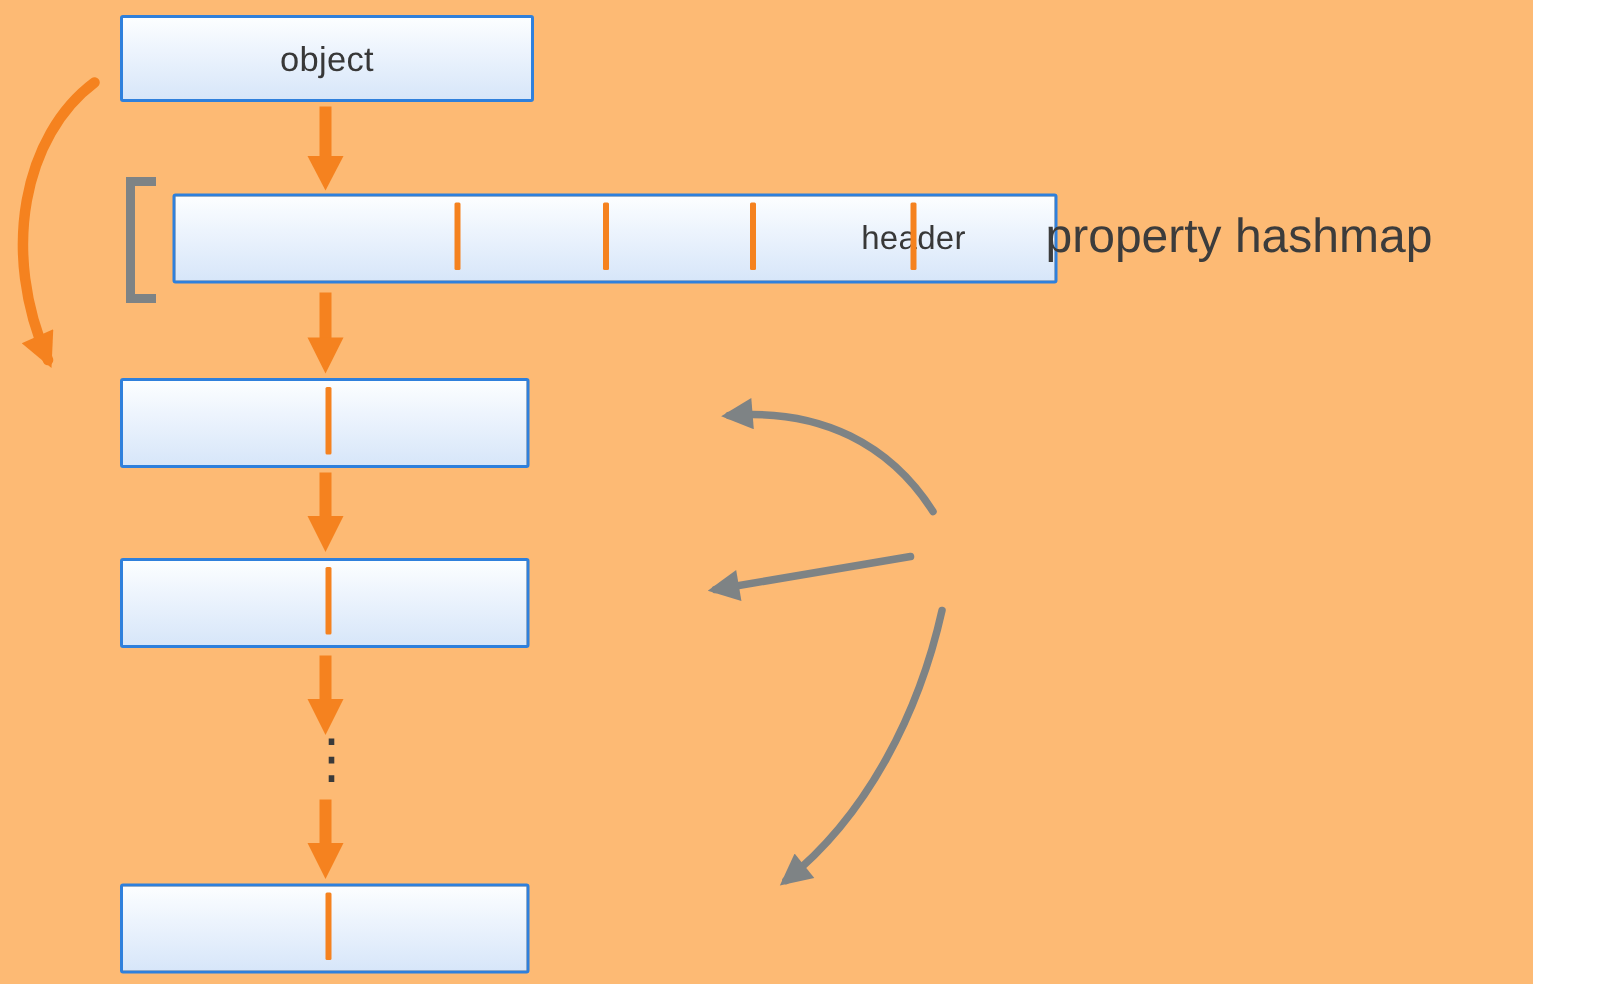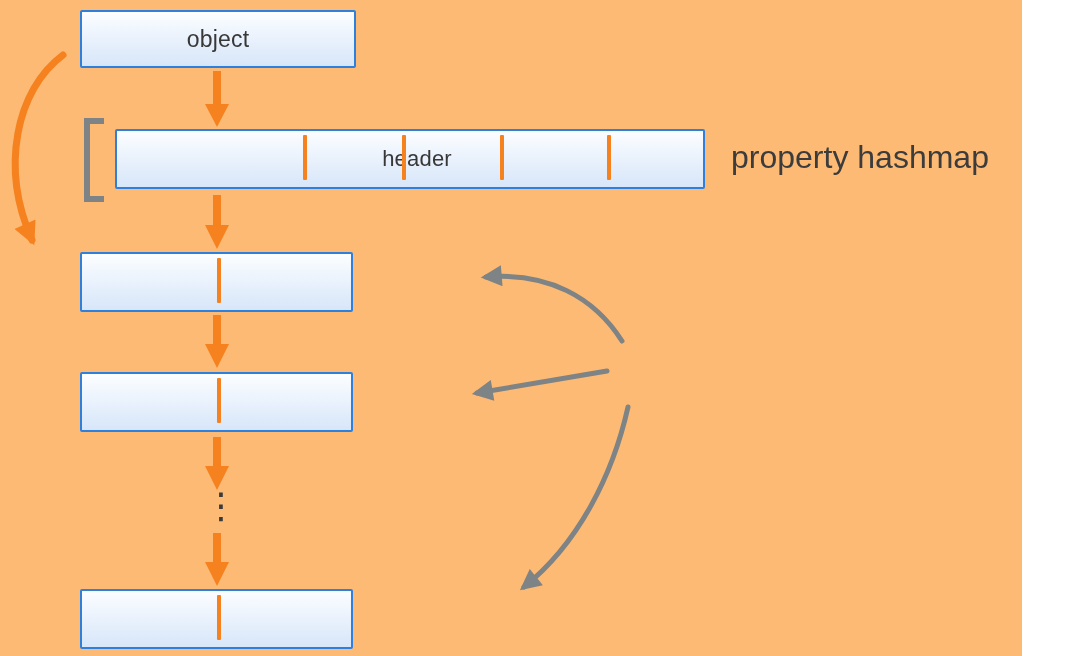--- a/index.html
+++ b/index.html
@@ -31,21 +31,21 @@
     display: flex;
     align-items: center;
     justify-content: center;
   }
   .box-label {
     color: #383838;
     font-size: 23px;
     letter-spacing: 0.2px;
   }
   #object-box   { left: 80px;  top: 10px;  width: 276px; height: 58px; }
-  #hashmap-box  { left: 115px; top: 129px; width: 590px; height: 60px; justify-content: center; padding-left: 14px; }
+  #hashmap-box  { left: 115px; top: 129px; width: 590px; height: 60px; justify-content: flex-end; padding-left: 14px; }
   #hashmap-box .box-label {
     width: 188px;
     text-align: center;
     font-size: 22px;
   }
   .pair-box { left: 80px; width: 273px; height: 60px; }
   #pair-box-1 { top: 252px; }
   #pair-box-2 { top: 372px; }
   #pair-box-3 { top: 589px; }
   .vdivider {
@@ -60,21 +60,21 @@
   .hd-2 { left: 285px; }
   .hd-3 { left: 383px; }
   .hd-4 { left: 490px; }
   .pair-divider { left: 135px; }
   .annotation {
     position: absolute;
     color: #3C3C3C;
     white-space: nowrap;
   }
   #hashmap-annotation {
-    left: 731px;
+    left: 697px;
     top: 139px;
     font-size: 32px;
   }
   #pairs-annotation {
     left: 634px;
     top: 345px;
     font-size: 30px;
   }
   #ellipsis {
     position: absolute;

